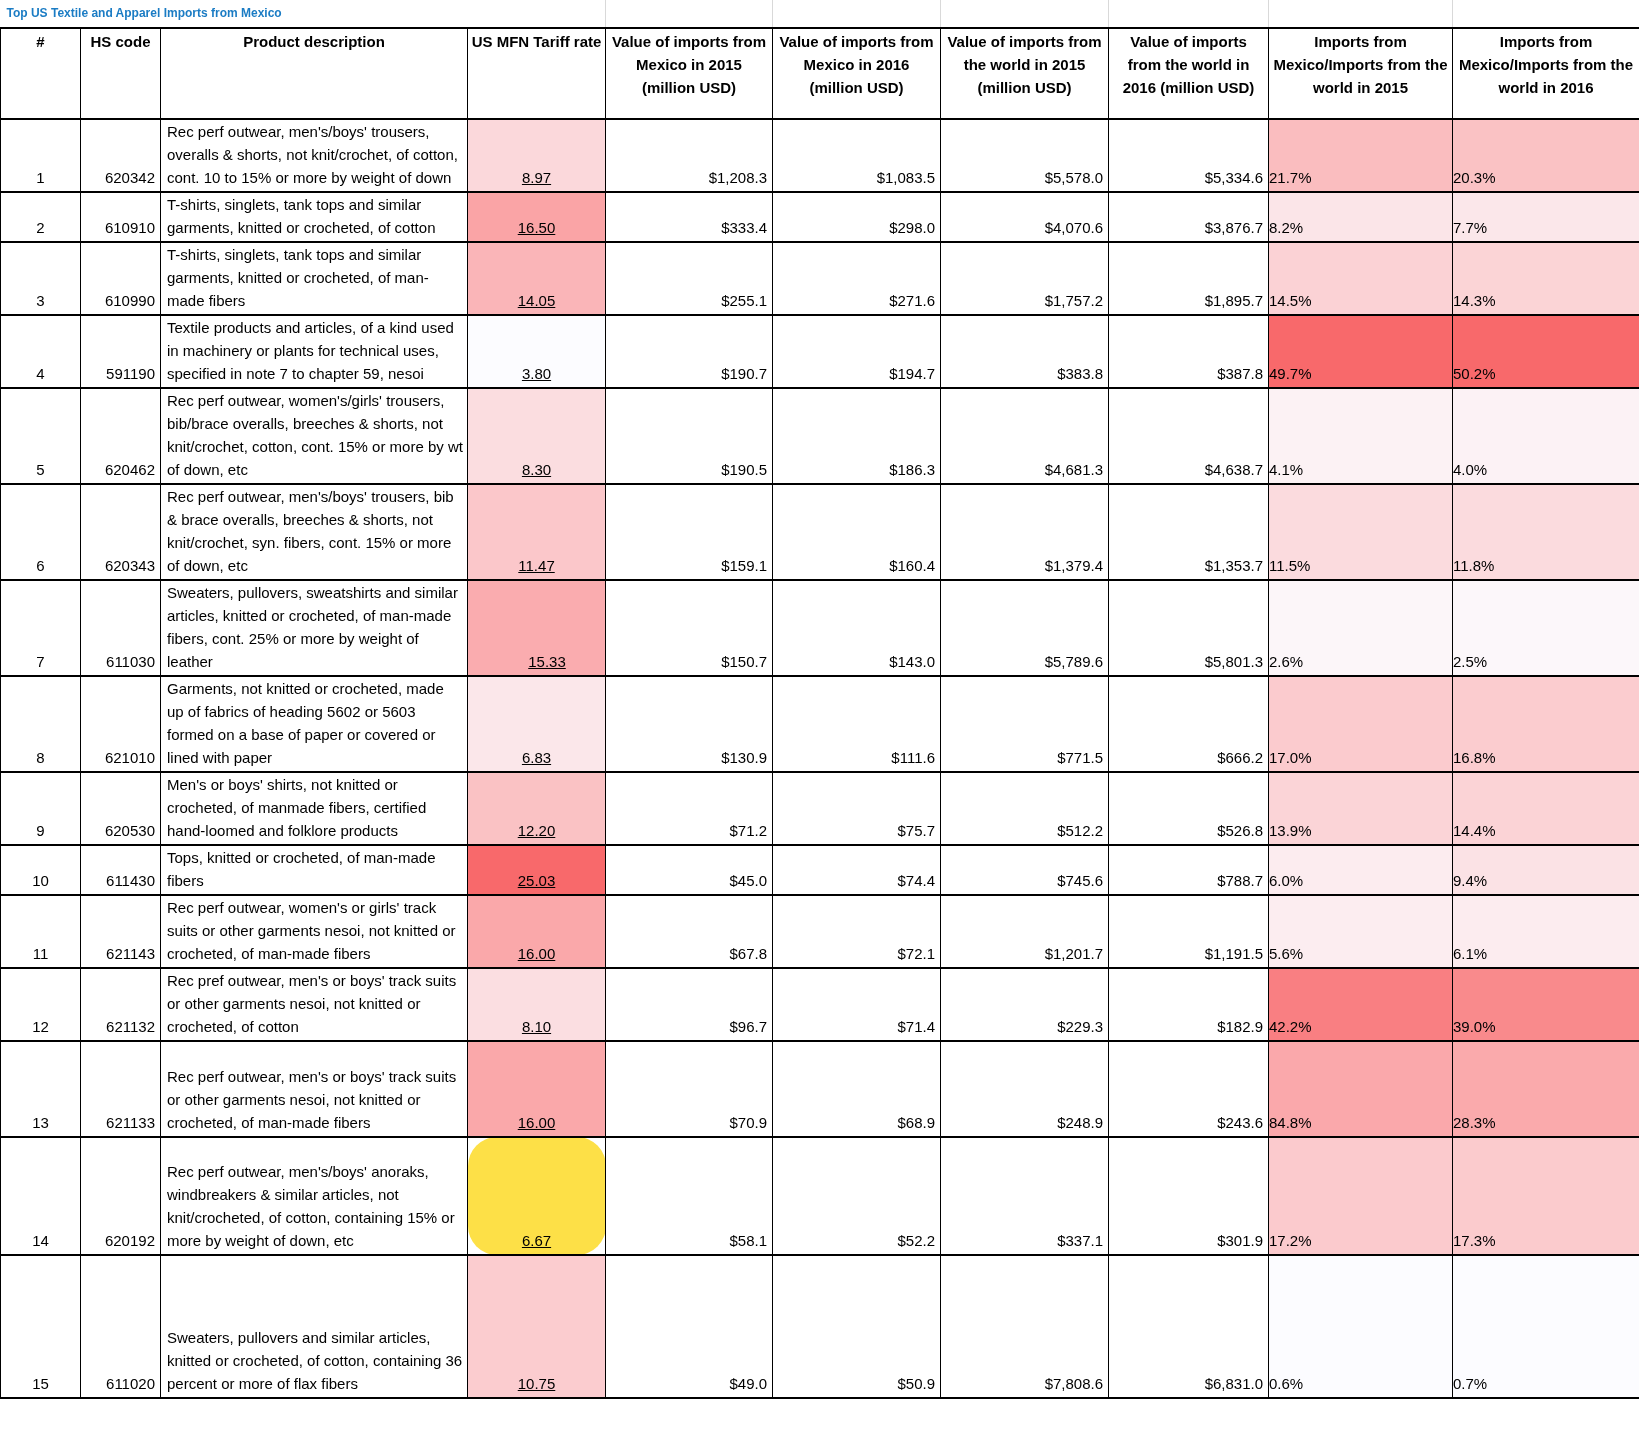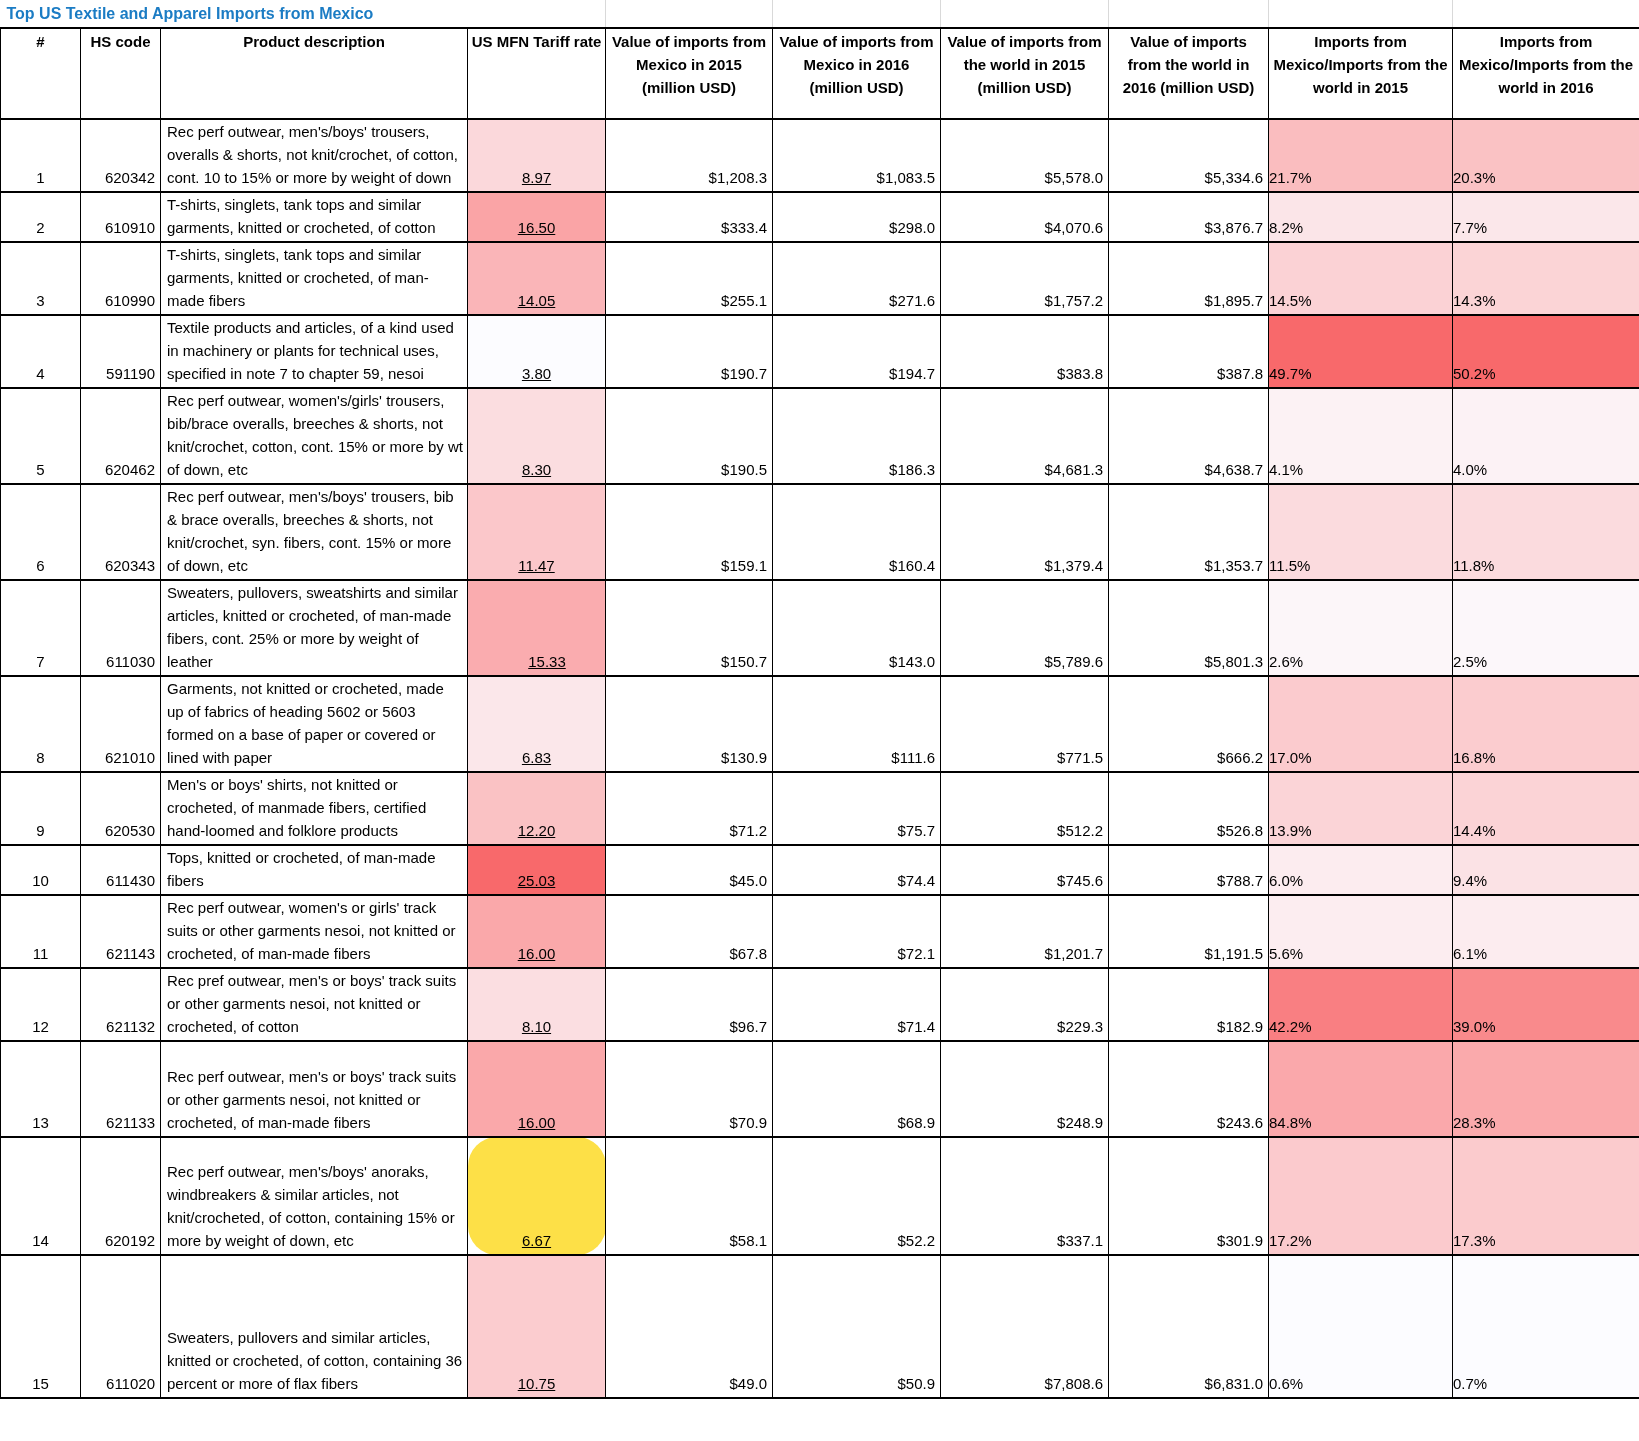--- a/index.html
+++ b/index.html
@@ -4,21 +4,21 @@
 <style>
   html,body{margin:0;padding:0;background:#ffffff;}
   body{font-family:"Liberation Sans",sans-serif;color:#000;}
   .sheet{width:1639px;min-height:1441px;background:#fff;}
   table{border-collapse:collapse;table-layout:fixed;width:1639px;}
   th,td{font-size:15px;line-height:23px;overflow:hidden;word-wrap:break-word;}
 
   
   .title-row td{height:25px;border:0;vertical-align:middle;background:#fff;}
   .title-row td.t-grid{border-right:1px solid #D9D9D9;}
-  .title-cell{font-weight:bold;font-size:16px;white-space:nowrap;overflow:visible;padding-left:6px;color:#1B7CC4;}
+  .title-cell{font-weight:bold;font-size:12px;white-space:nowrap;overflow:visible;padding-left:6px;color:#1B7CC4;}
 
   
   .header-row th{
     border:1px solid #000;border-top:2px solid #000;border-bottom:2px solid #000;
     height:88px;vertical-align:top;text-align:center;font-weight:bold;
     padding:1px 3px 0 3px;background:#fff;
   }
 
   
   tbody td{

